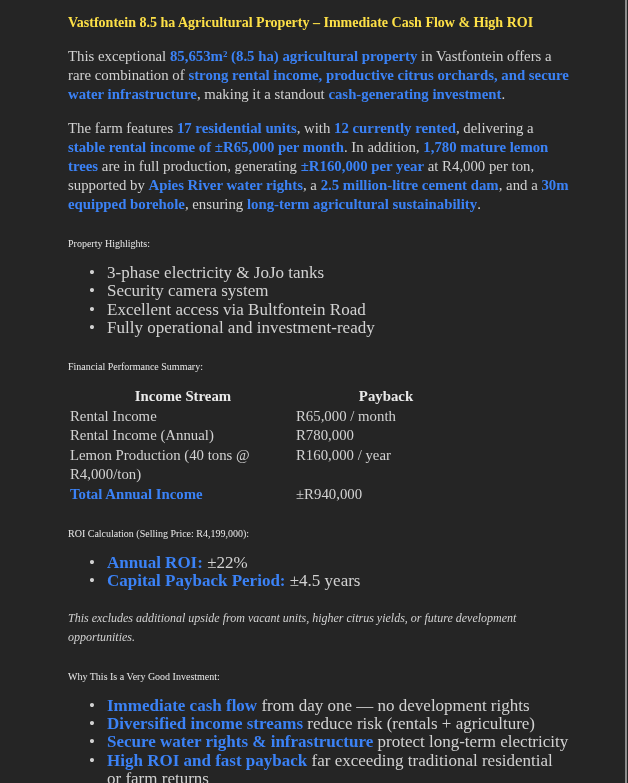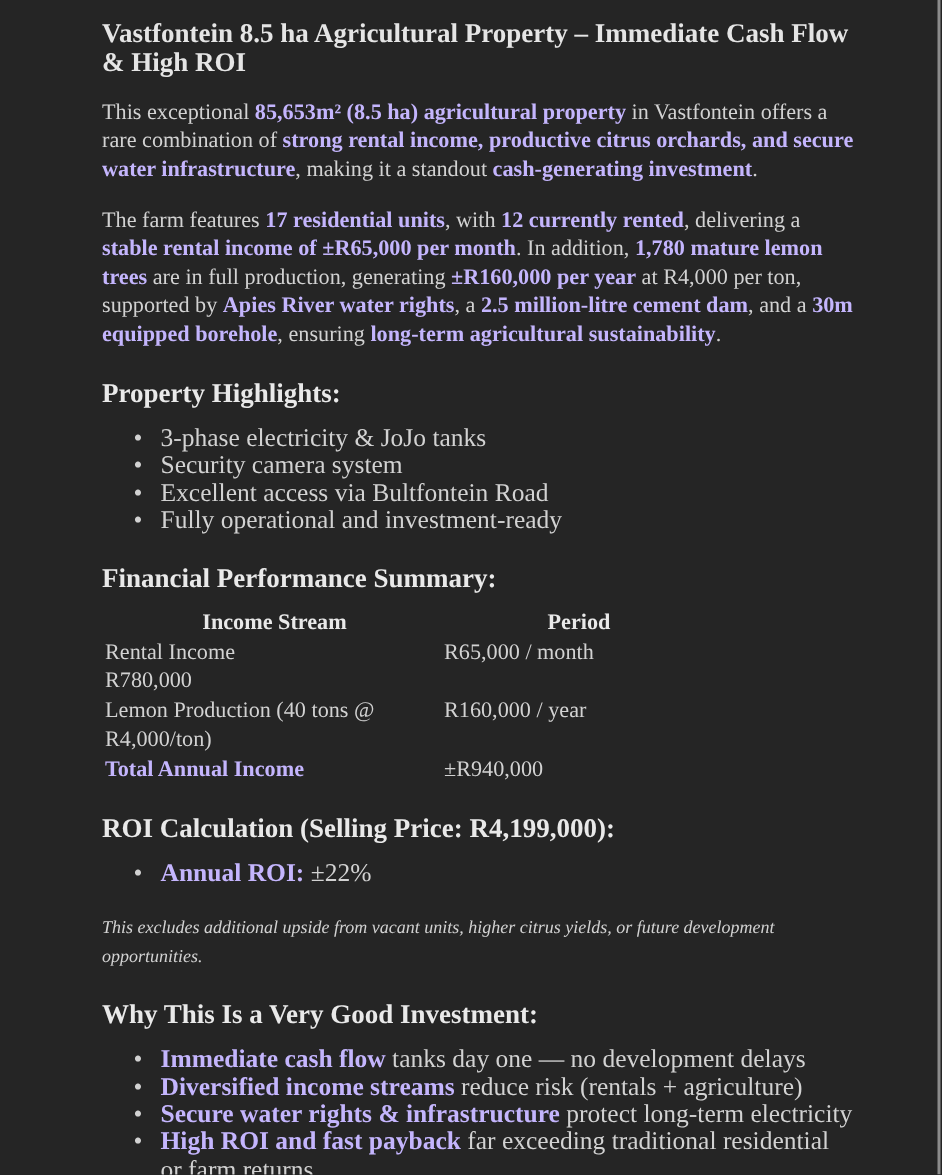--- a/index.html
+++ b/index.html
@@ -10,30 +10,30 @@
     color:#d2d2d2;
     position:relative;
     overflow:hidden;
   }
   .right-edge {
     position:absolute; top:0; right:1px; width:2px; height:100%;
     background:#8c8c8c;
   }
   .doc { padding:13px 58px 0 68px; }
   .title {
-    font-size:18px; font-weight:bold; color:#e5e5e5;
+    font-size:14px; font-weight:bold; color:#fde047;
     line-height:19px; margin:0;font-family:Liberation Serif, serif;
   }
   p.para {
     font-size:14.8px; line-height:19px;
     margin:15px 0 0 0;
   }
-  .b { font-weight:bold; color:#c4b5fd; }
+  .b { font-weight:bold; color:#3b82f6; }
   p.heading {
-    font-size:18px; font-weight:bold; color:#e9e9e9;
+    font-size:10px; font-weight:normal; color:#e9e9e9;
     line-height:19px; margin:20px 0 0 0;
   }
   ul.bullets {
     list-style:none; margin:11px 0 0 0; padding:0;
   }
   ul.bullets li {
     position:relative; padding-left:39px;
     font-size:17px; line-height:18.3px;
   }
   ul.bullets li::before {
@@ -71,48 +71,50 @@
     <li>3-phase electricity &amp; JoJo tanks</li>
     <li>Security camera system</li>
     <li>Excellent access via Bultfontein Road</li>
     <li>Fully operational and investment-ready</li>
   </ul>
 
   <p class="heading">Financial Performance Summary:</p>
   <div class="fin-table">
     <div class="trow">
       <div class="c1 th">Income Stream</div>
-      <div class="c2 th">Period</div>
+      <div class="c2 th">Payback</div>
     </div>
     <div class="trow">
       <div class="c1">Rental Income</div>
       <div class="c2">R65,000 / month</div>
     </div>
     <div class="trow">
+      <div class="c1">Rental Income (Annual)</div>
       <div class="c2">R780,000</div>
     </div>
     <div class="trow">
       <div class="c1">Lemon Production (40 tons @ R4,000/ton)</div>
       <div class="c2">R160,000 / year</div>
     </div>
     <div class="trow">
       <div class="c1 b">Total Annual Income</div>
       <div class="c2">±R940,000</div>
     </div>
   </div>
 
   <p class="heading">ROI Calculation (Selling Price: R4,199,000):</p>
   <ul class="bullets">
     <li><span class="b">Annual ROI:</span><span> ±22%</span></li>
+    <li><span class="b">Capital Payback Period:</span><span> ±4.5 years</span></li>
   </ul>
 
   <p class="note">This excludes additional upside from vacant units, higher citrus yields, or future development opportunities.</p>
 
   <p class="heading">Why This Is a Very Good Investment:</p>
   <ul class="bullets">
-    <li><span class="b">Immediate cash flow</span><span> tanks day one — no development delays</span></li>
+    <li><span class="b">Immediate cash flow</span><span> from day one — no development rights</span></li>
     <li><span class="b">Diversified income streams</span><span> reduce risk (rentals + agriculture)</span></li>
     <li><span class="b">Secure water rights &amp; infrastructure</span><span> protect long-term electricity</span></li>
     <li><span class="b">High ROI and fast payback</span><span> far exceeding traditional residential or farm returns</span></li>
 
   </ul>
 
 </div>
 
 </body></html>

